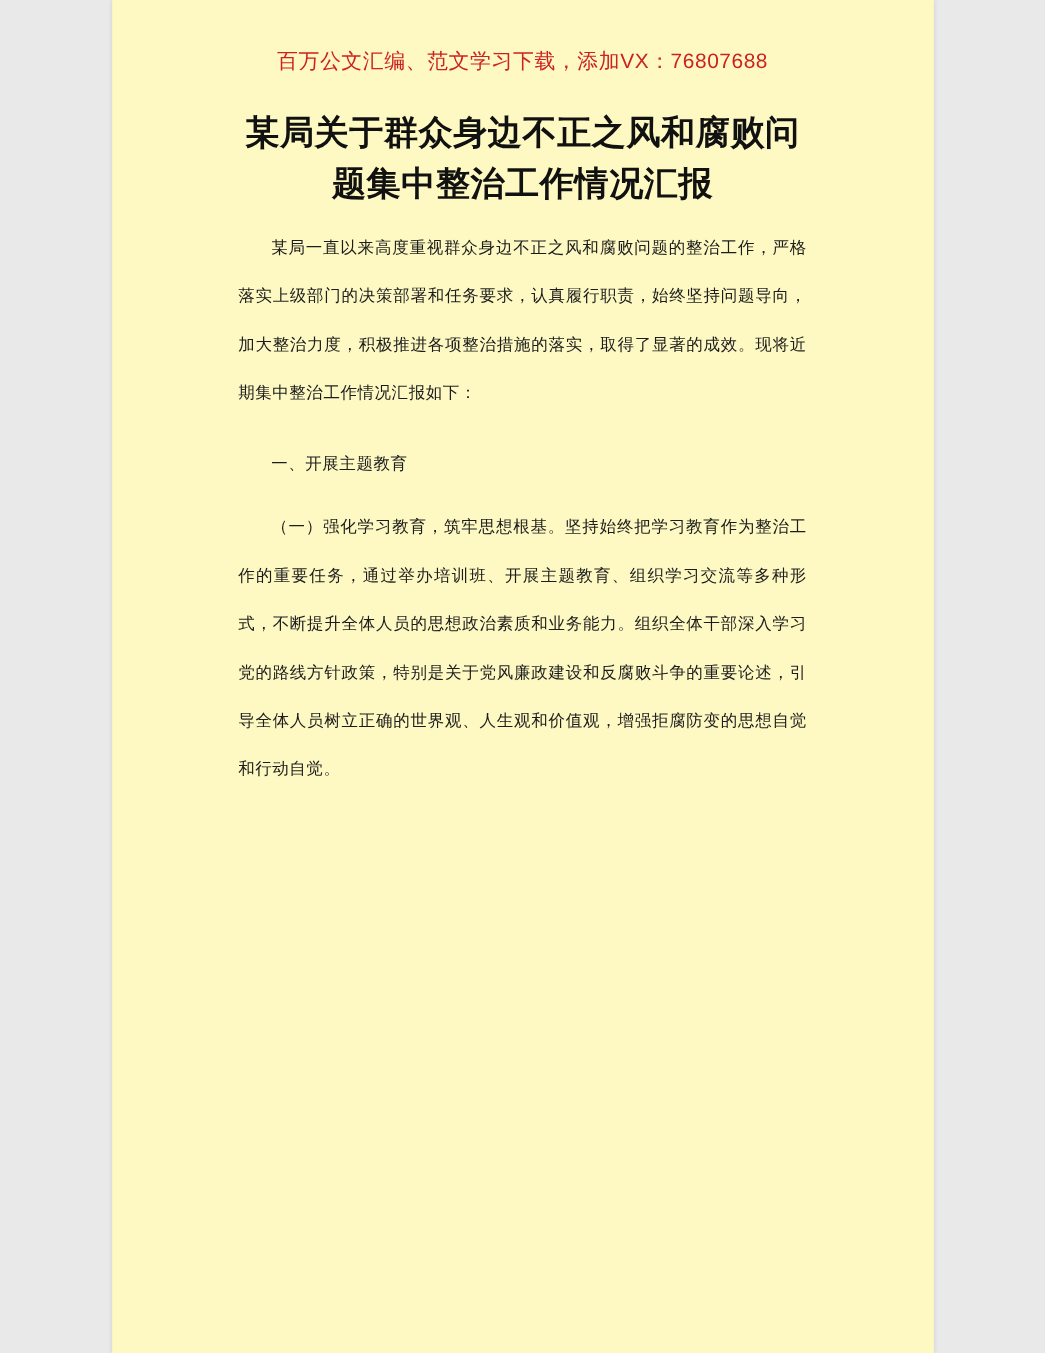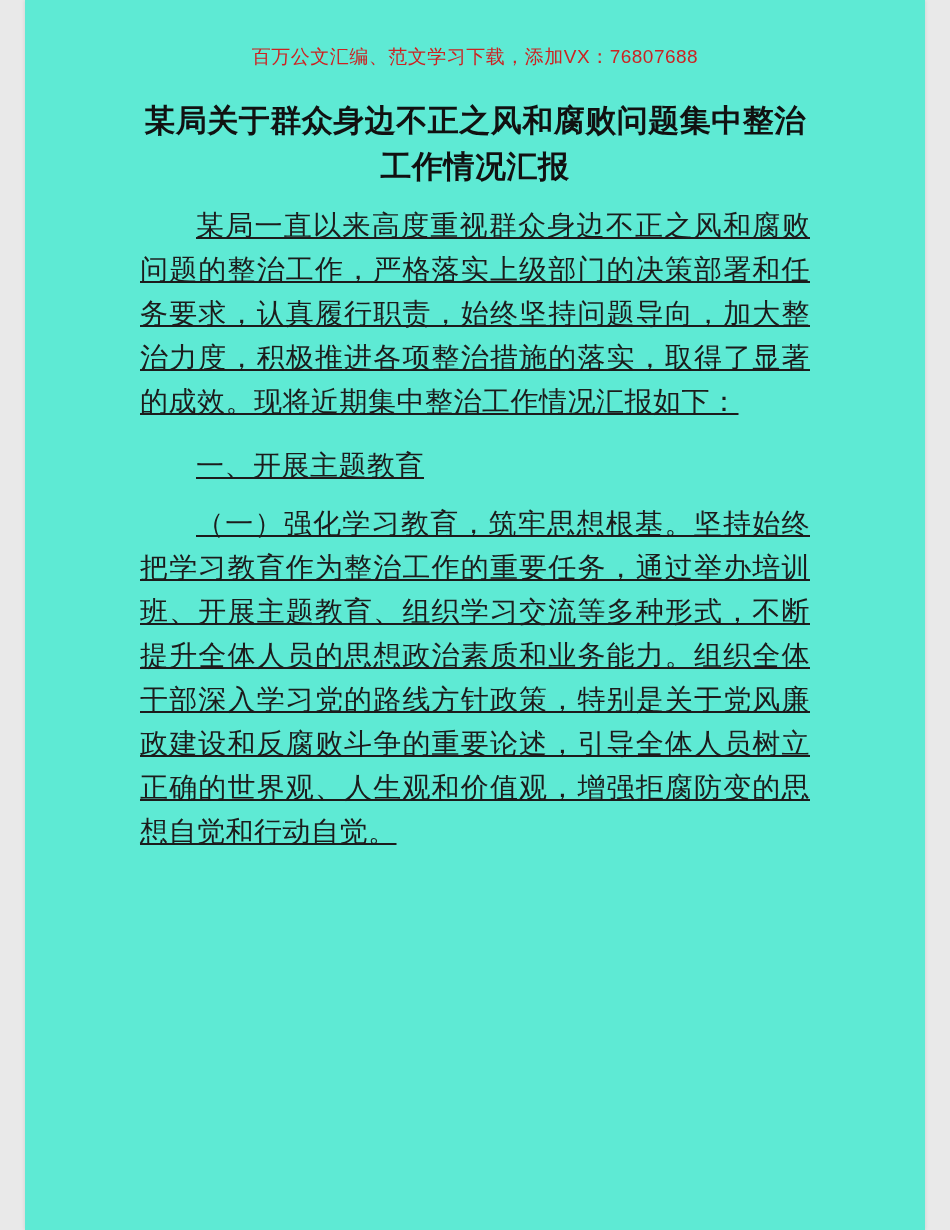--- a/index.html
+++ b/index.html
@@ -8,24 +8,24 @@
     font-family: "Liberation Sans", "DejaVu Sans", sans-serif;
   }
   .canvas {
     width: 950px;
     min-height: 1230px;
     margin: 0 auto;
     background: #e9e9e9;
     overflow: hidden;
   }
   .page {
-    width: 900px;
+    width: 747px;
     min-height: 1230px;
     margin: 0 auto;
-    background: #5eead4;
+    background: #fef9c3;
     padding: 44px 115px 60px 115px;
     box-shadow: 0 0 4px rgba(0,0,0,0.12);
   }
   .notice {
     text-align: center;
     font-size: 19px;
     line-height: 26px;
     color: #cc2222;
     letter-spacing: 0.5px;
     margin-bottom: 28px;
@@ -34,28 +34,27 @@
   .title {
     font-size: 31px;
     font-weight: bold;
     color: #111111;
     text-align: center;
     line-height: 46px;
     letter-spacing: 0.5px;
     margin-bottom: 12px;
   }
   .doc-body .para {
-    font-size: 28px;
+    font-size: 15px;
     line-height: 44px;
     color: #1c1c1c;
     text-align: justify;
     text-indent: 2em;
     letter-spacing: 0.5px;
     margin: 14px 0;
-    text-decoration: underline;
   }
   .doc-body .para.heading {
     font-weight: normal;
     margin-top: 20px;
   }
 </style>
 </head>
 <body>
 
 <div class="canvas">

